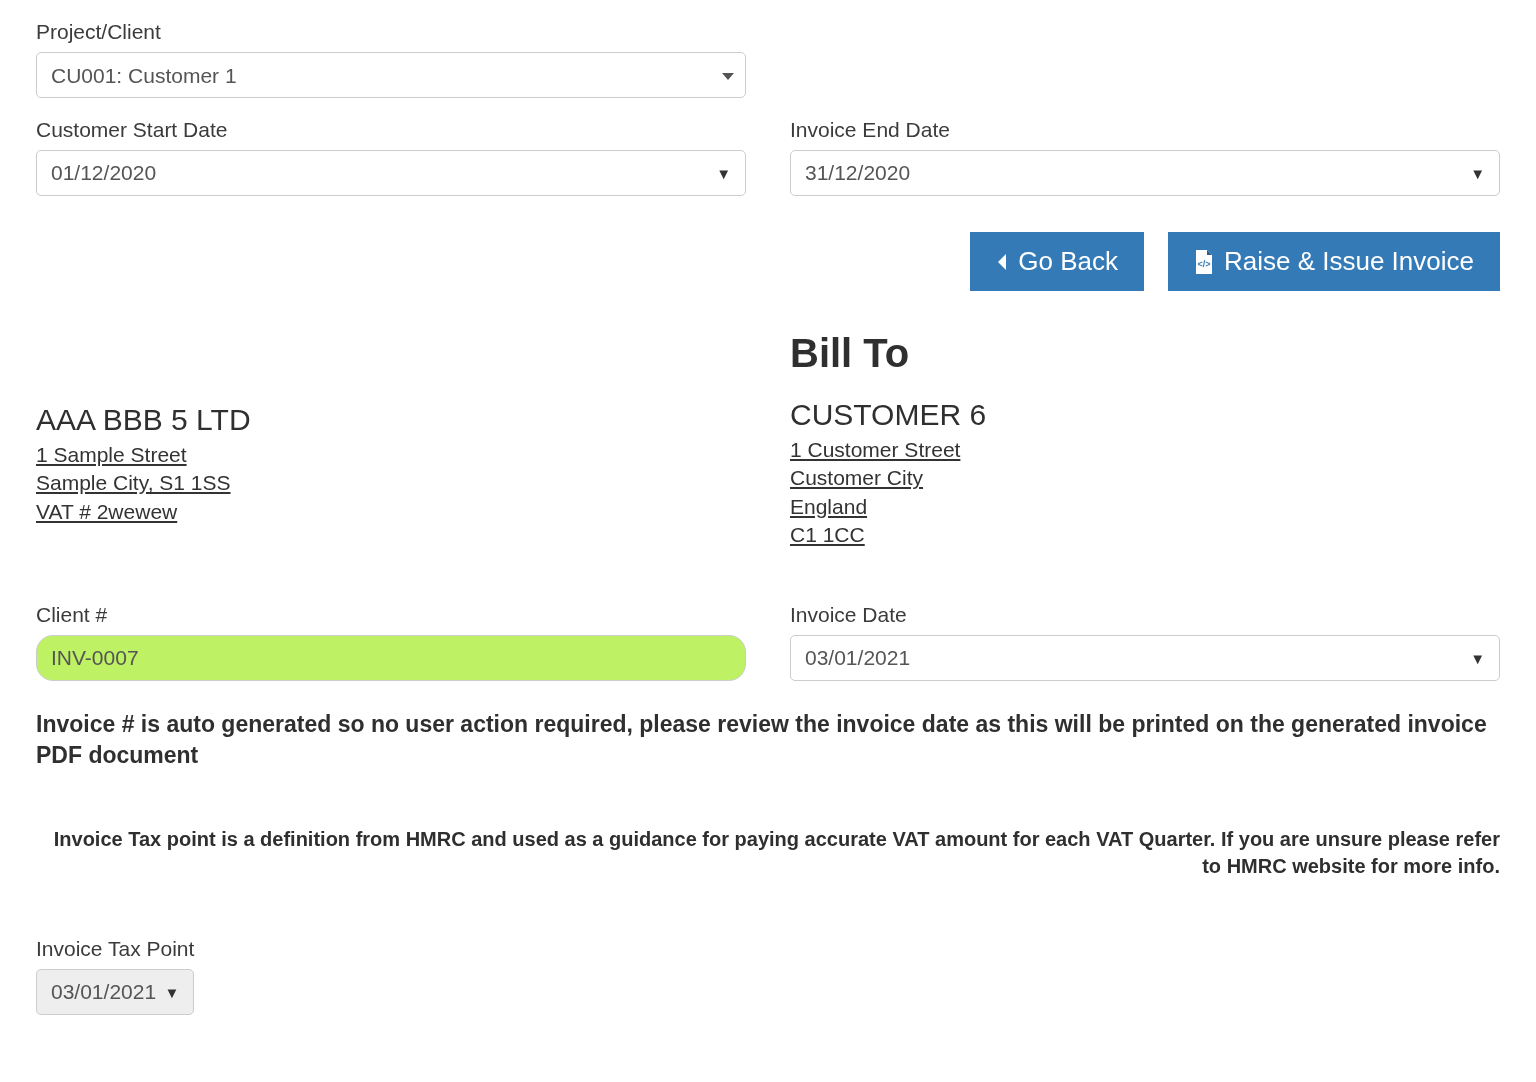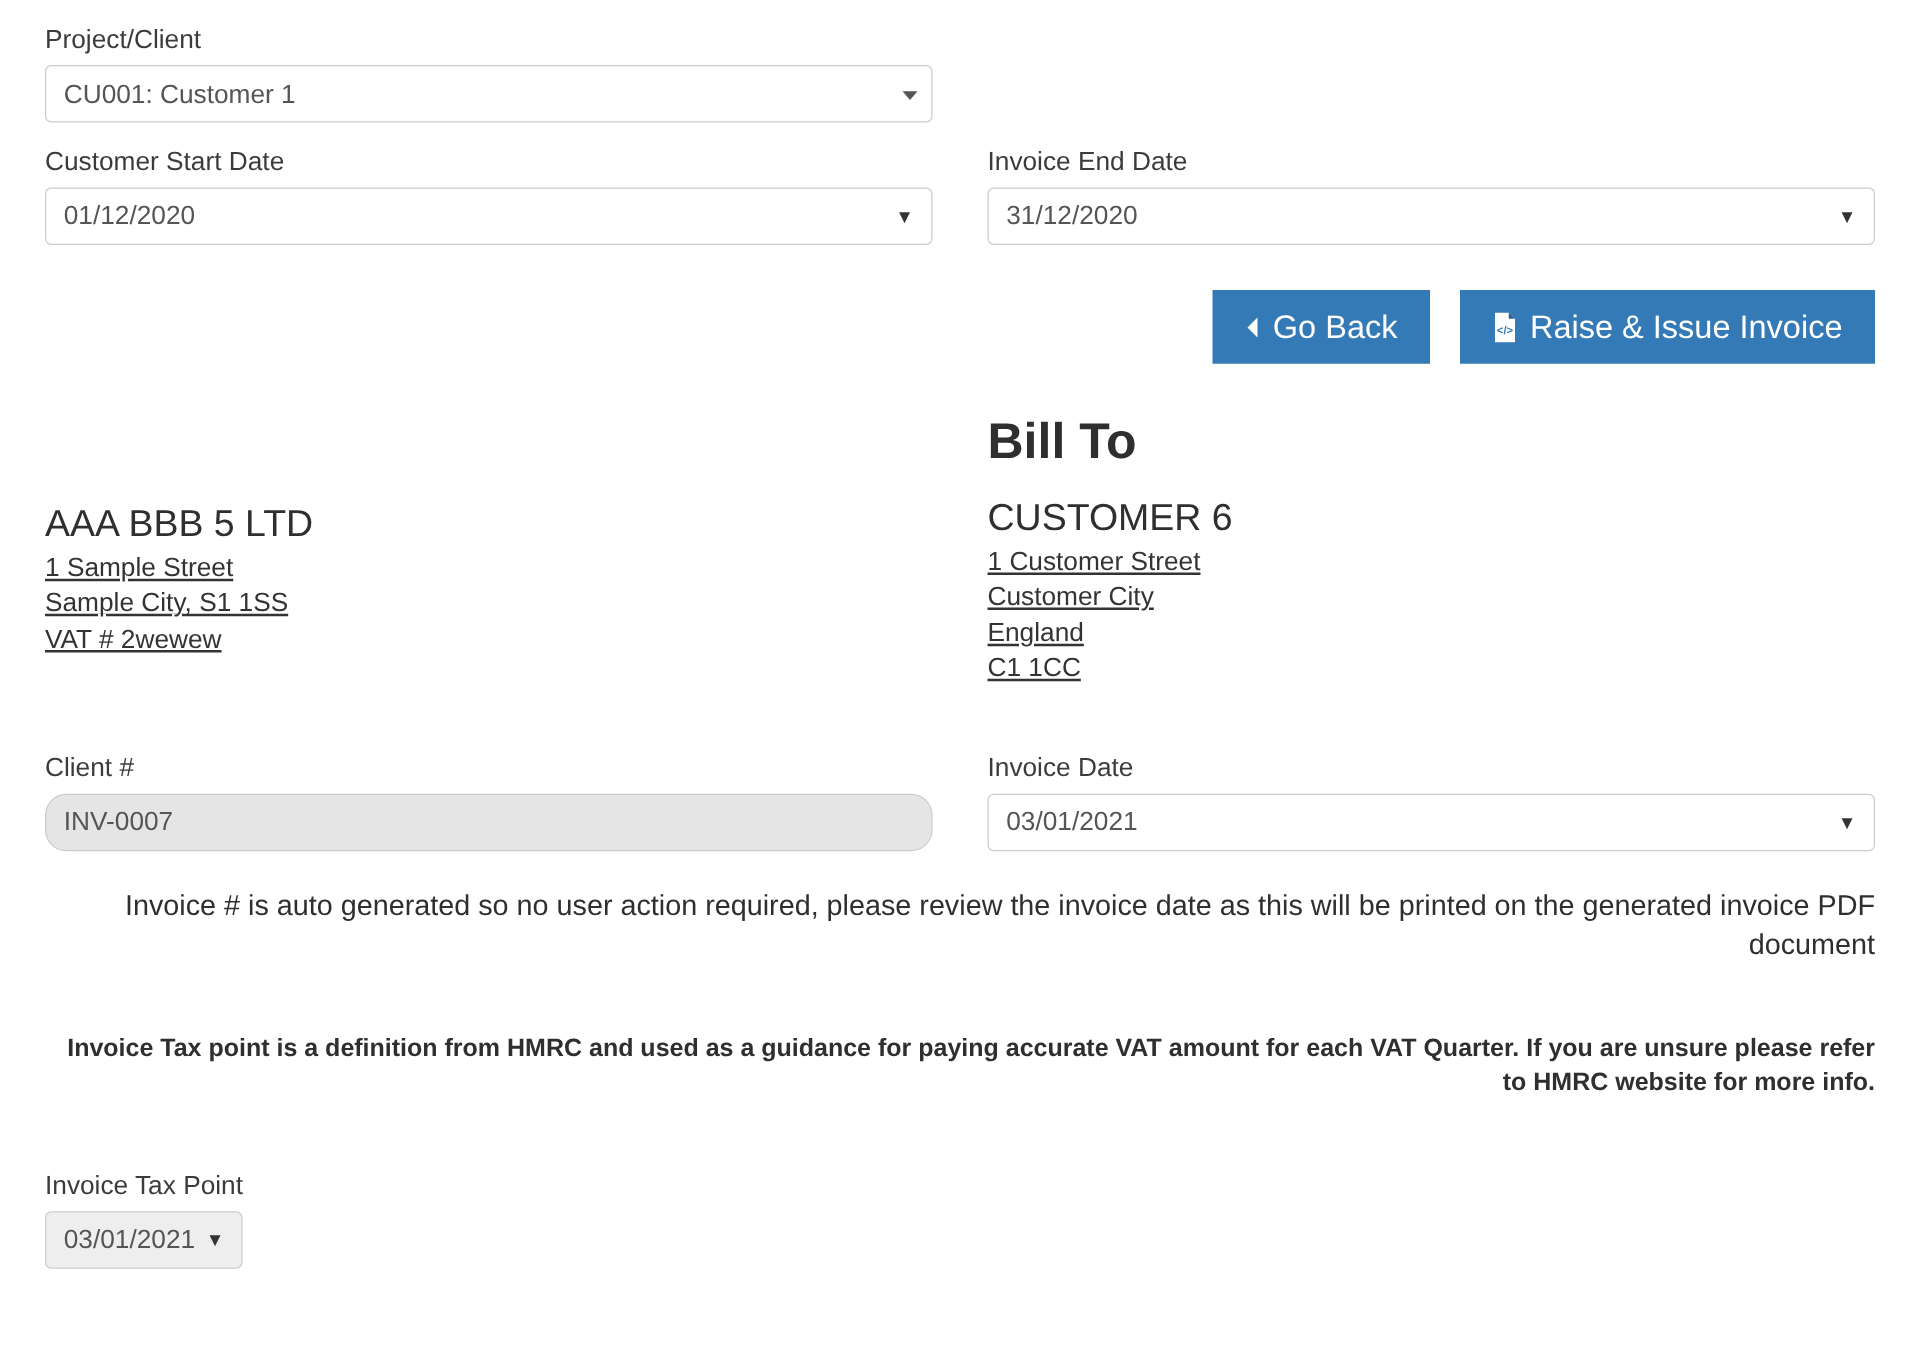--- a/index.html
+++ b/index.html
@@ -65,21 +65,21 @@
     }
     .date-input .chevron {
       font-size: 15px;
       color: #333;
     }
     .date-input.disabled {
       background: #eeeeee;
       cursor: default;
     }
     input.form-control[readonly] {
-      background: #e5e5e5;
+      background: #bef264;
       color: #555;
       border-radius: 17px;
     }
     .actions-row {
       display: flex;
       justify-content: flex-end;
       gap: 24px;
       margin: 36px 0 40px 0;
     }
     .btn {
@@ -117,23 +117,23 @@
     }
     .addr-line {
       font-size: 21px;
       color: #333;
       line-height: 1.35;
       text-decoration: underline;
     }
     .from-block { padding-top: 72px; }
     .note {
       font-size: 23px;
-      font-weight: 400;
-      color: #2f2f2f;
-      text-align: right;
+      font-weight: 700;
+      color: #2f2f2f;
+      text-align: left;
       line-height: 1.35;
       margin: 28px 0 42px 0;
     }
     .note-small {
       font-size: 20px;
       font-weight: 700;
       color: #2f2f2f;
       text-align: right;
       line-height: 1.35;
     }

